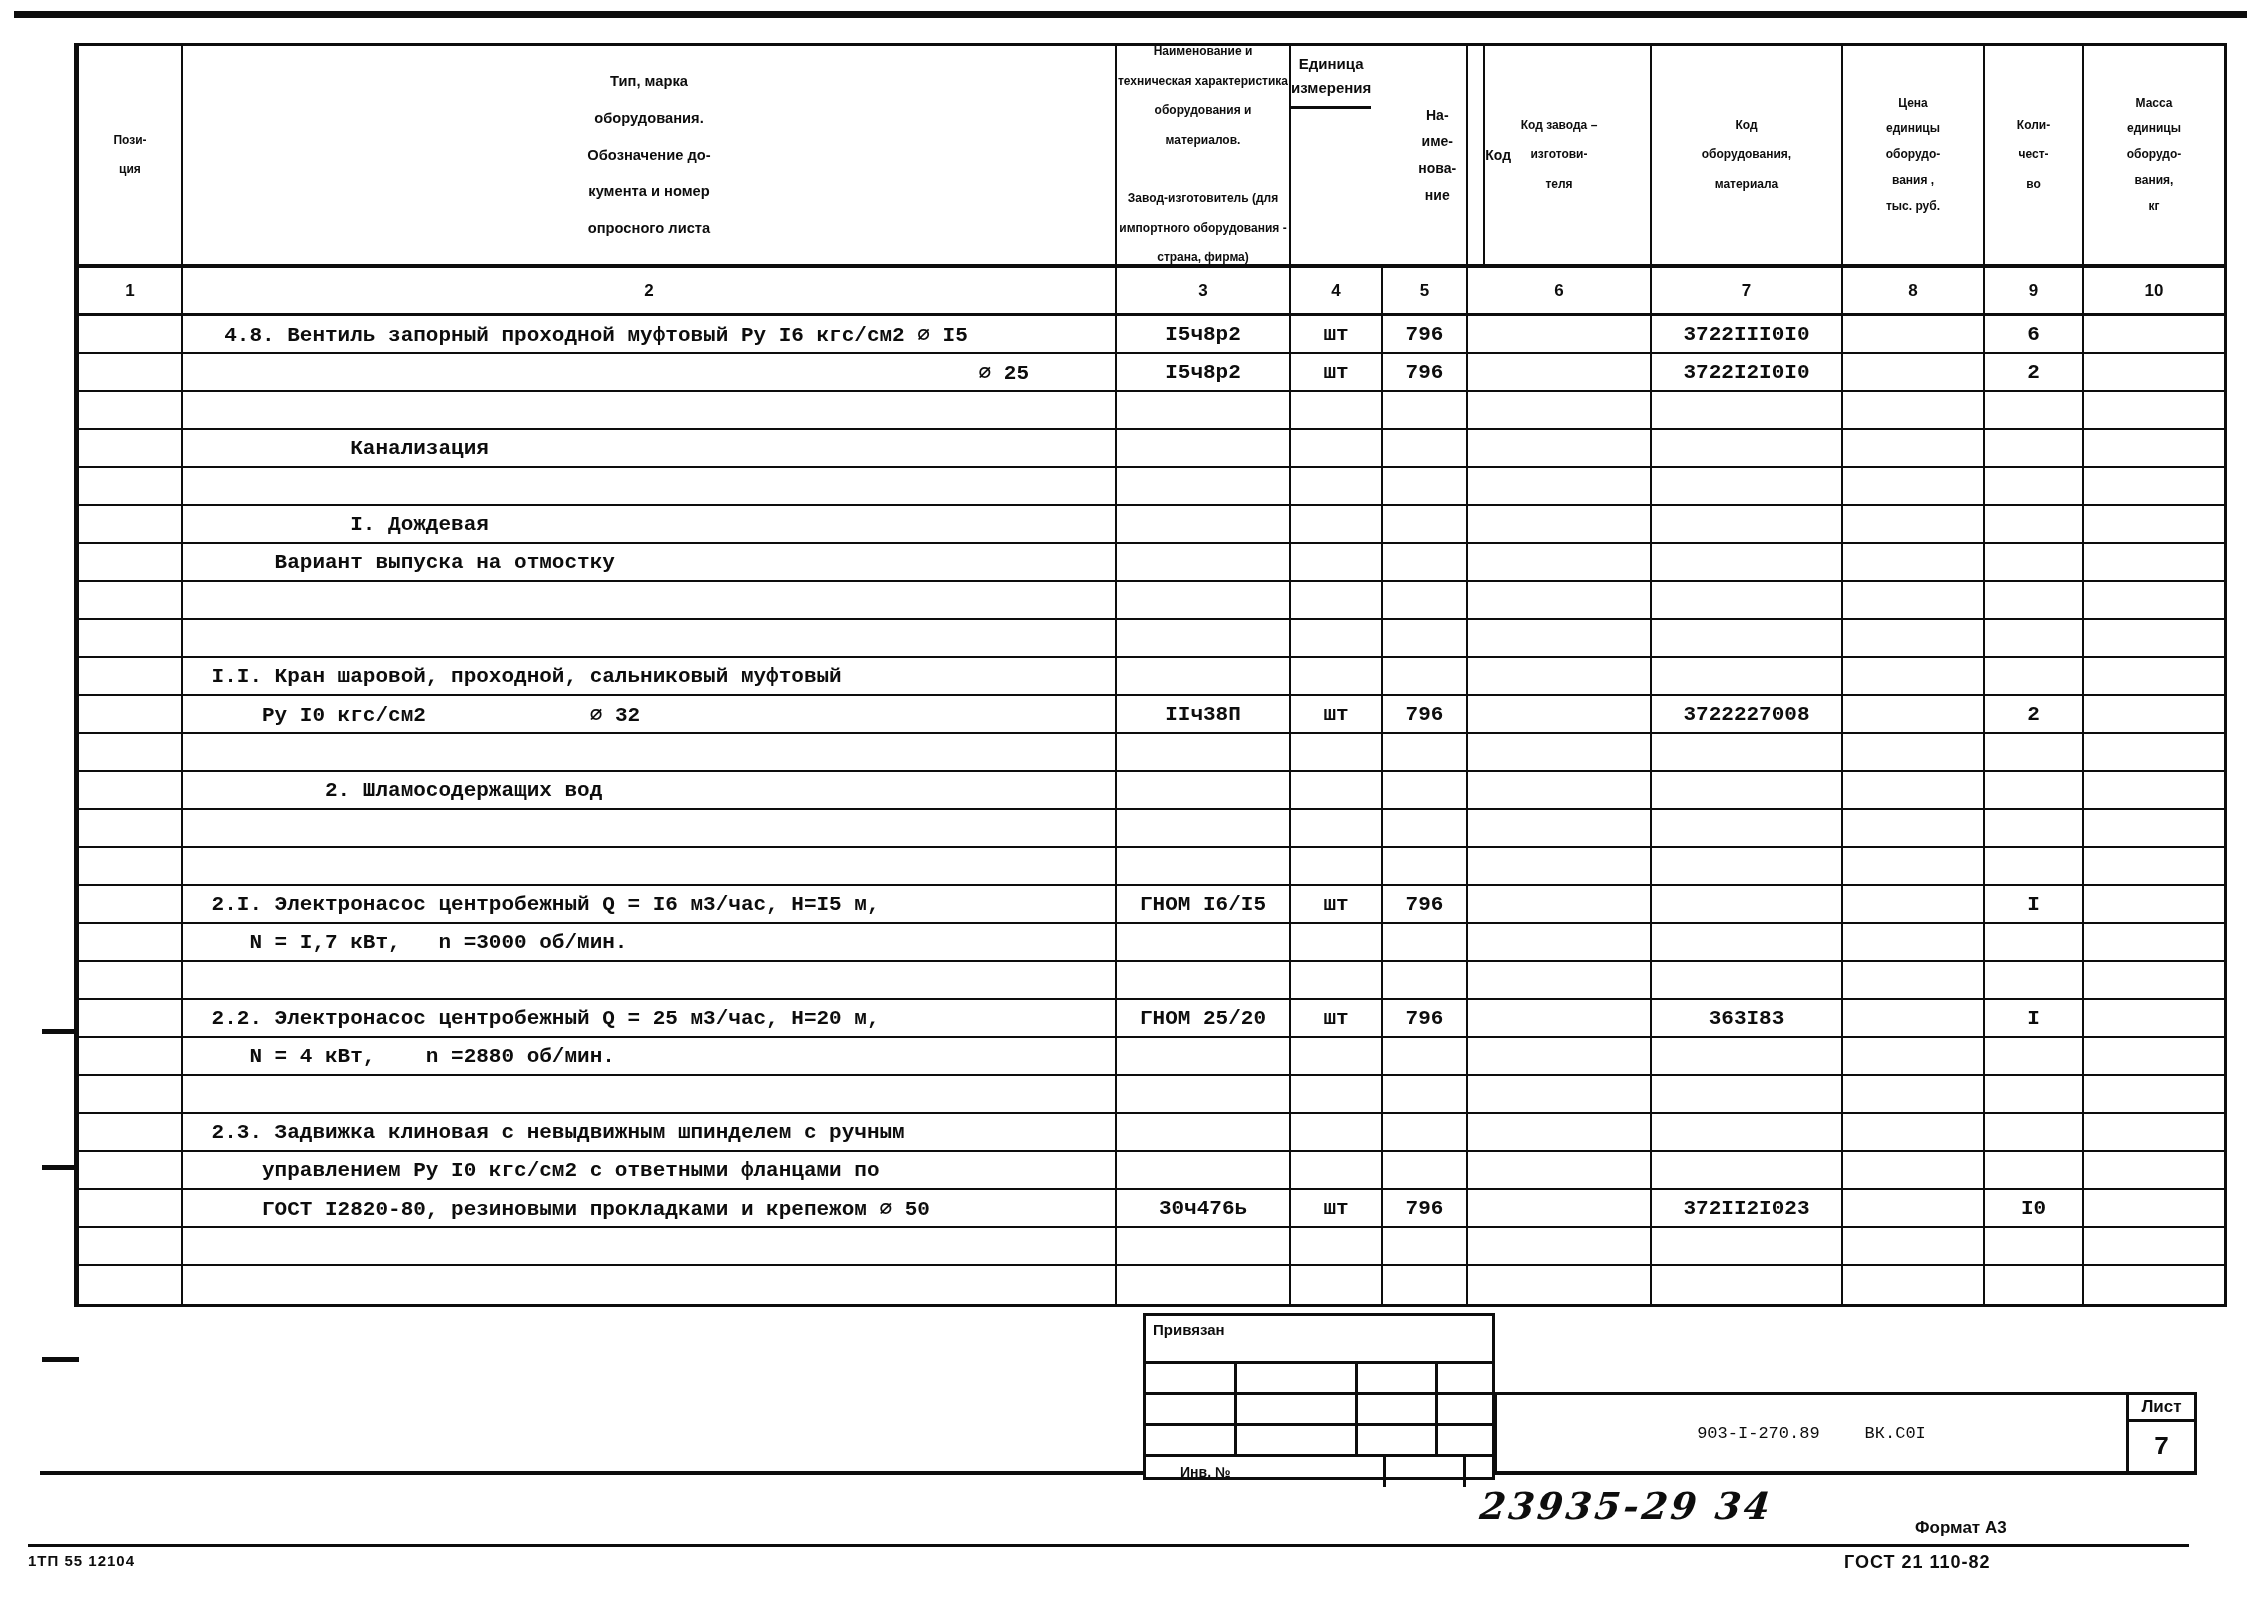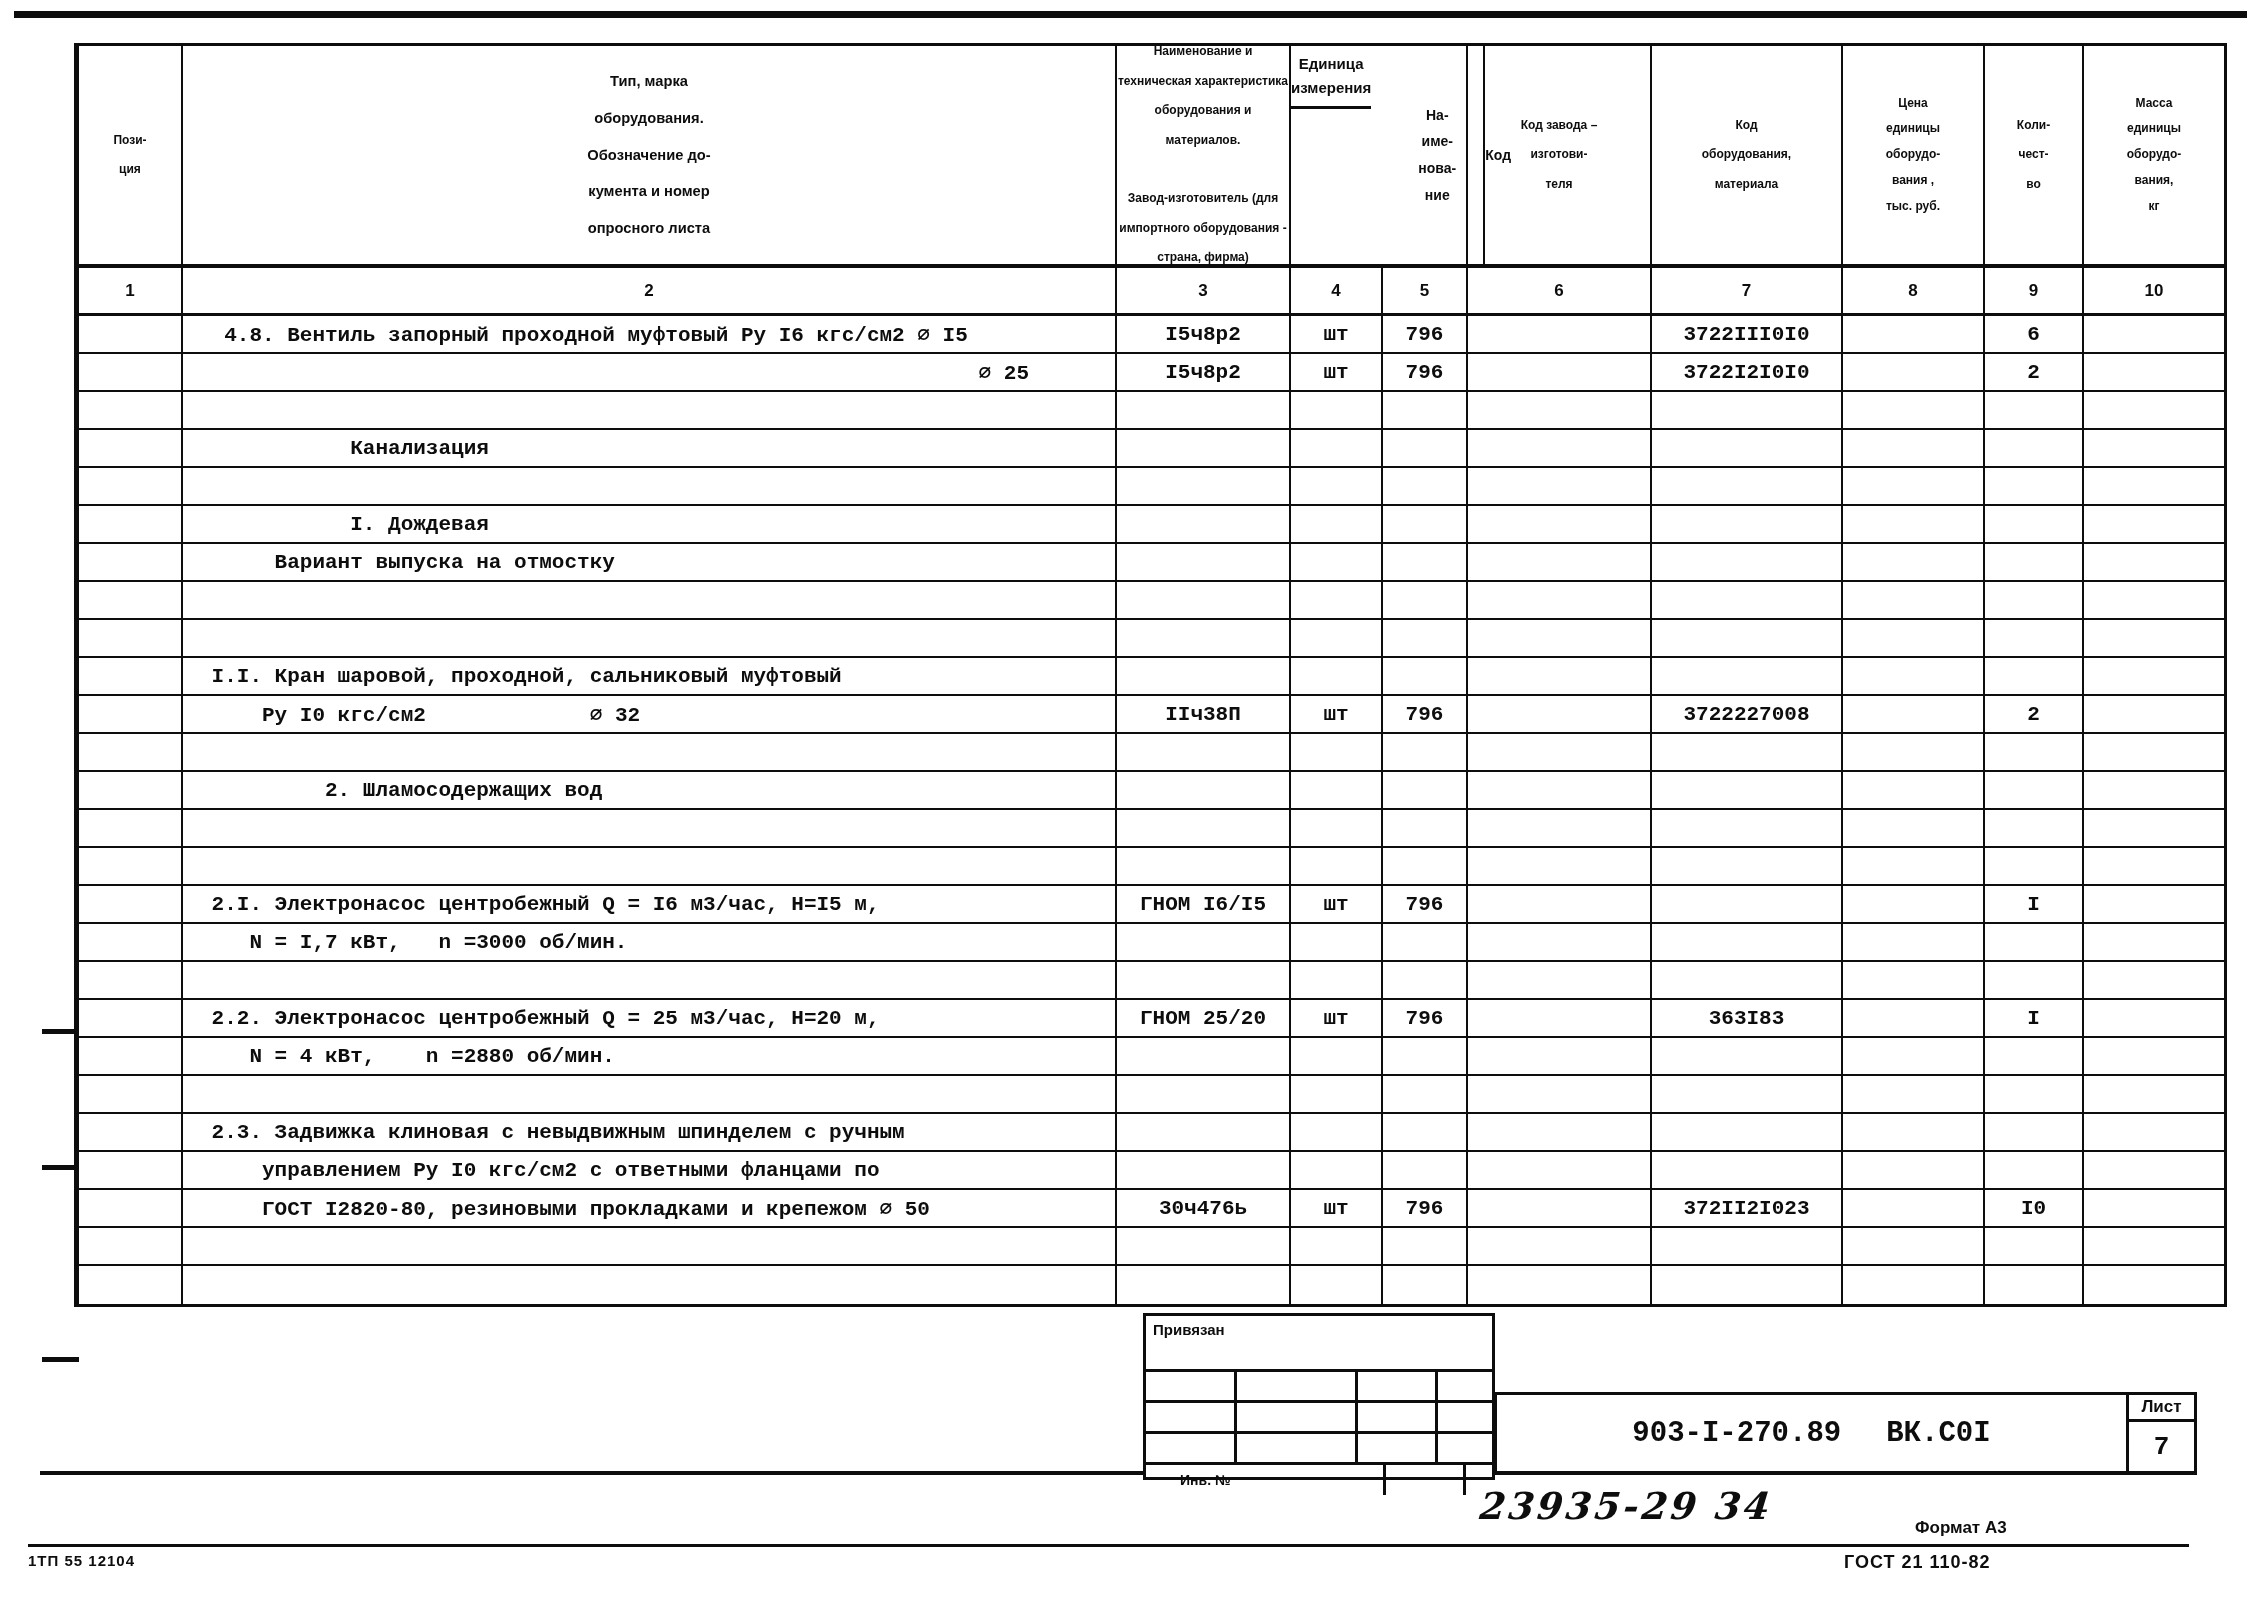--- a/index.html
+++ b/index.html
@@ -39,34 +39,34 @@
   .body>.bcell.lastrow{border-bottom:none;}
   .typed{font-family:"Liberation Mono",monospace;font-weight:bold;font-size:21px;
     letter-spacing:0px;white-space:pre;}
   .bcell.namecell{justify-content:flex-start;padding-left:16px;}
   .bcell.namecell.r{justify-content:flex-end;padding-right:86px;}
   .bcell.ctr{justify-content:center;}
   
   .tickmark{position:absolute;left:42px;width:37px;height:4.5px;background:#0d0d0d;}
   .stamp{position:absolute;left:1143px;top:1313px;width:352px;height:167px;
     border:3px solid #0d0d0d;box-sizing:border-box;background:#fff;}
-  .stamp .stop{height:56px;border-bottom:3px solid #0d0d0d;font-size:15px;font-weight:bold;
+  .stamp .stop{height:48px;border-bottom:3px solid #0d0d0d;font-size:15px;font-weight:bold;
     padding:5px 0 0 7px;box-sizing:border-box;}
   .stamp .srow{display:flex;height:28px;border-bottom:3px solid #0d0d0d;}
   .stamp .srow>div{border-right:3px solid #0d0d0d;box-sizing:border-box;height:100%;}
   .stamp .srow>div:last-child{border-right:none;}
   .sc1{width:91px;} .sc2{width:121px;} .sc3{width:80px;} .sc4{flex:1;}
   .stamp .sbot{display:flex;height:30px;padding-left:28px;}
   .stamp .sbot>div{border-right:3px solid #0d0d0d;box-sizing:border-box;height:100%;}
   .stamp .sbot>div:last-child{border-right:none;}
   .sinv{width:212px;font-size:14px;font-weight:bold;padding:7px 0 0 6px;box-sizing:border-box;}
   .titleblock{position:absolute;left:1494px;top:1392px;width:703px;height:82px;
     border:3.5px solid #0d0d0d;box-sizing:border-box;display:flex;background:#fff;}
   .tbmain{flex:1;display:flex;align-items:center;justify-content:center;gap:45px;}
-  .tbmain span{font-family:"Liberation Mono",monospace;font-weight:bold;font-size:29px;}
+  .tbmain span{font-family:"Liberation Mono",monospace;font-weight:normal;font-size:17px;}
   .tbsheet{width:65px;border-left:3.5px solid #0d0d0d;display:flex;flex-direction:column;}
   .tbsheet .lab{height:24px;border-bottom:3px solid #0d0d0d;display:flex;align-items:center;
     justify-content:center;font-size:17px;font-weight:bold;}
   .tbsheet .num{flex:1;display:flex;align-items:center;justify-content:center;
     font-family:"Liberation Mono",monospace;font-weight:bold;font-size:26px;}
   .bottomline{position:absolute;left:40px;top:1471px;width:2157px;height:3.5px;background:#0d0d0d;}
   .handwritten{position:absolute;left:1480px;top:1484px;
     font-family:"DejaVu Serif",serif;font-style:italic;font-weight:bold;font-size:37px;
     transform:skewX(-6deg);letter-spacing:3px;}
   .footrule{position:absolute;left:28px;top:1544px;width:2161px;height:2.5px;background:#0d0d0d;}

